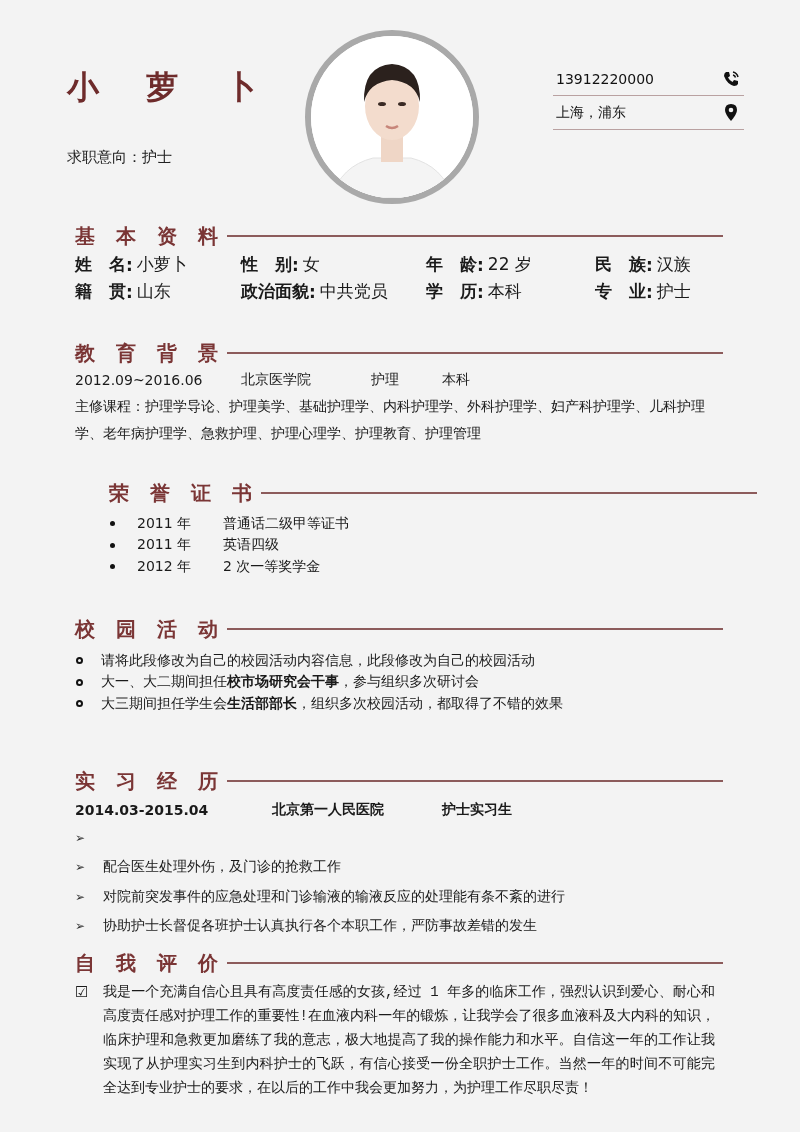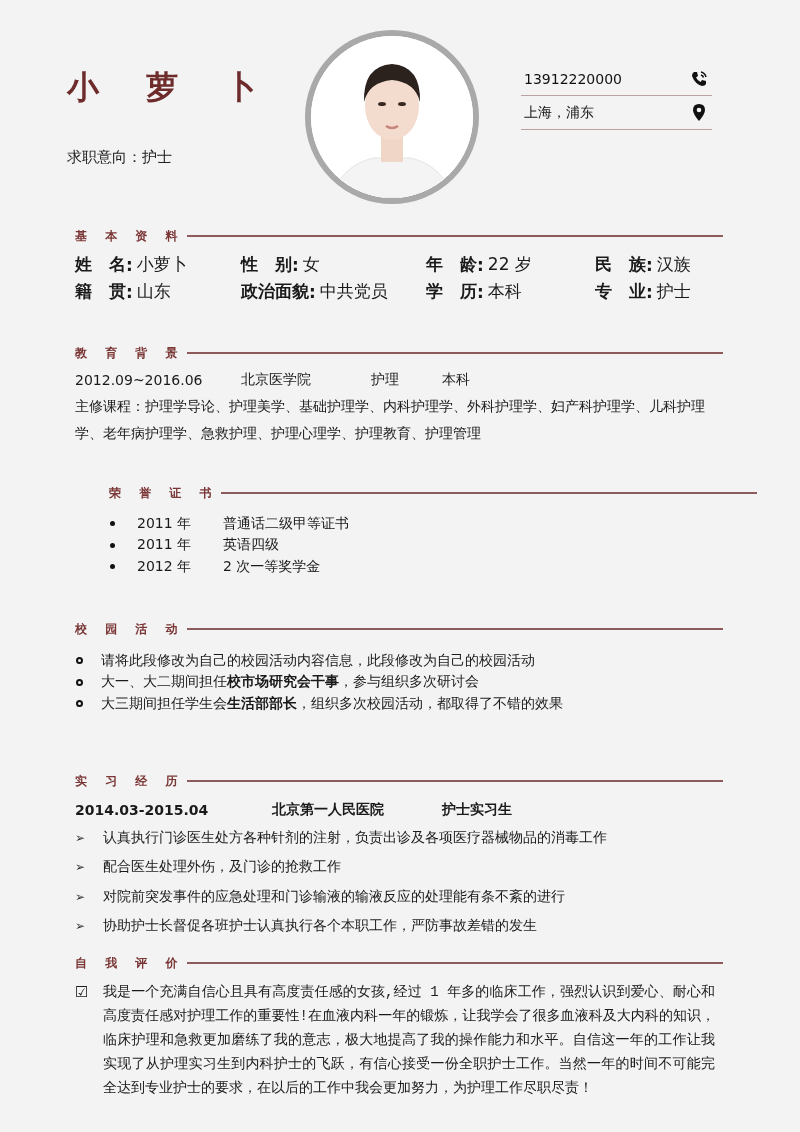--- a/index.html
+++ b/index.html
@@ -19,34 +19,34 @@
       position: absolute; left: 67px; top: 148px;
       font-size: 15px; color: #222;
     }
     .photo-wrap {
       position: absolute; left: 305px; top: 30px;
       width: 174px; height: 174px; border-radius: 50%;
       border: 6px solid #a9a9a9; background: #ffffff; overflow: hidden;
     }
     .photo-wrap svg { width: 100%; height: 100%; display: block; }
     .contact {
-      position: absolute; left: 521px; top: 62px; width: 191px;
+      position: absolute; left: 553px; top: 62px; width: 191px;
     }
     .contact-row {
       height: 34px; display: flex; align-items: center; justify-content: space-between;
       border-bottom: 1.5px solid #b9a1a1; padding: 0 4px 0 3px;
       font-size: 14px; color: #111;
     }
     .contact-row .icon { width: 18px; height: 18px; display:flex; align-items:center; justify-content:center; }
     .section {
       position: absolute; left: 75px; width: 648px;
     }
     .sec-head { display: flex; align-items: center; height: 22px; }
     .sec-title {
-      font-size: 12px; font-weight: bold; color: #7a3535; letter-spacing: 7px; white-space: nowrap;
+      font-size: 20px; font-weight: bold; color: #7a3535; letter-spacing: 7px; white-space: nowrap;
     }
     .sec-line { flex: 1; height: 2px; background: #8c5b5b; margin-left: 2px; }
     .info-grid { margin-top: 4px; font-size: 17px; }
     .info-row { display: flex; height: 27px; align-items: center; }
     .info-cell { display: flex; align-items: center; }
     .info-label { font-weight: bold; display: inline-flex; justify-content: space-between; }
     .info-colon { font-weight: bold; margin-right: 4px; }
     .edu-head { display: flex; font-size: 14px; height: 27px; align-items: center; margin-top: 2px; }
     .courses { font-size: 14px; line-height: 27px; margin-left: 0; width: 648px; }
     .bullet-list { list-style: none; margin-top: 9px; }
@@ -225,21 +225,20 @@
     <span class="sec-line"></span>
   </div>
   <div class="edu-head strong" style="margin-top:4px">
     <span style="width:197px">2014.03-2015.04</span>
     <span style="width:170px">北京第一人民医院</span>
     <span>护士实习生</span>
   </div>
   <ul class="bullet-list exp-list" style="margin-top:0">
     <li>
         <span class="arrow">➢</span>
-        <span>认真执行门诊医生处方各种针剂的注射，负责出诊及各项医疗器械物品的消毒工作</span>
       </li>
     <li>
         <span class="arrow">➢</span>
         <span>配合医生处理外伤，及门诊的抢救工作</span>
       </li>
     <li>
         <span class="arrow">➢</span>
         <span>对院前突发事件的应急处理和门诊输液的输液反应的处理能有条不紊的进行</span>
       </li>
     <li>

